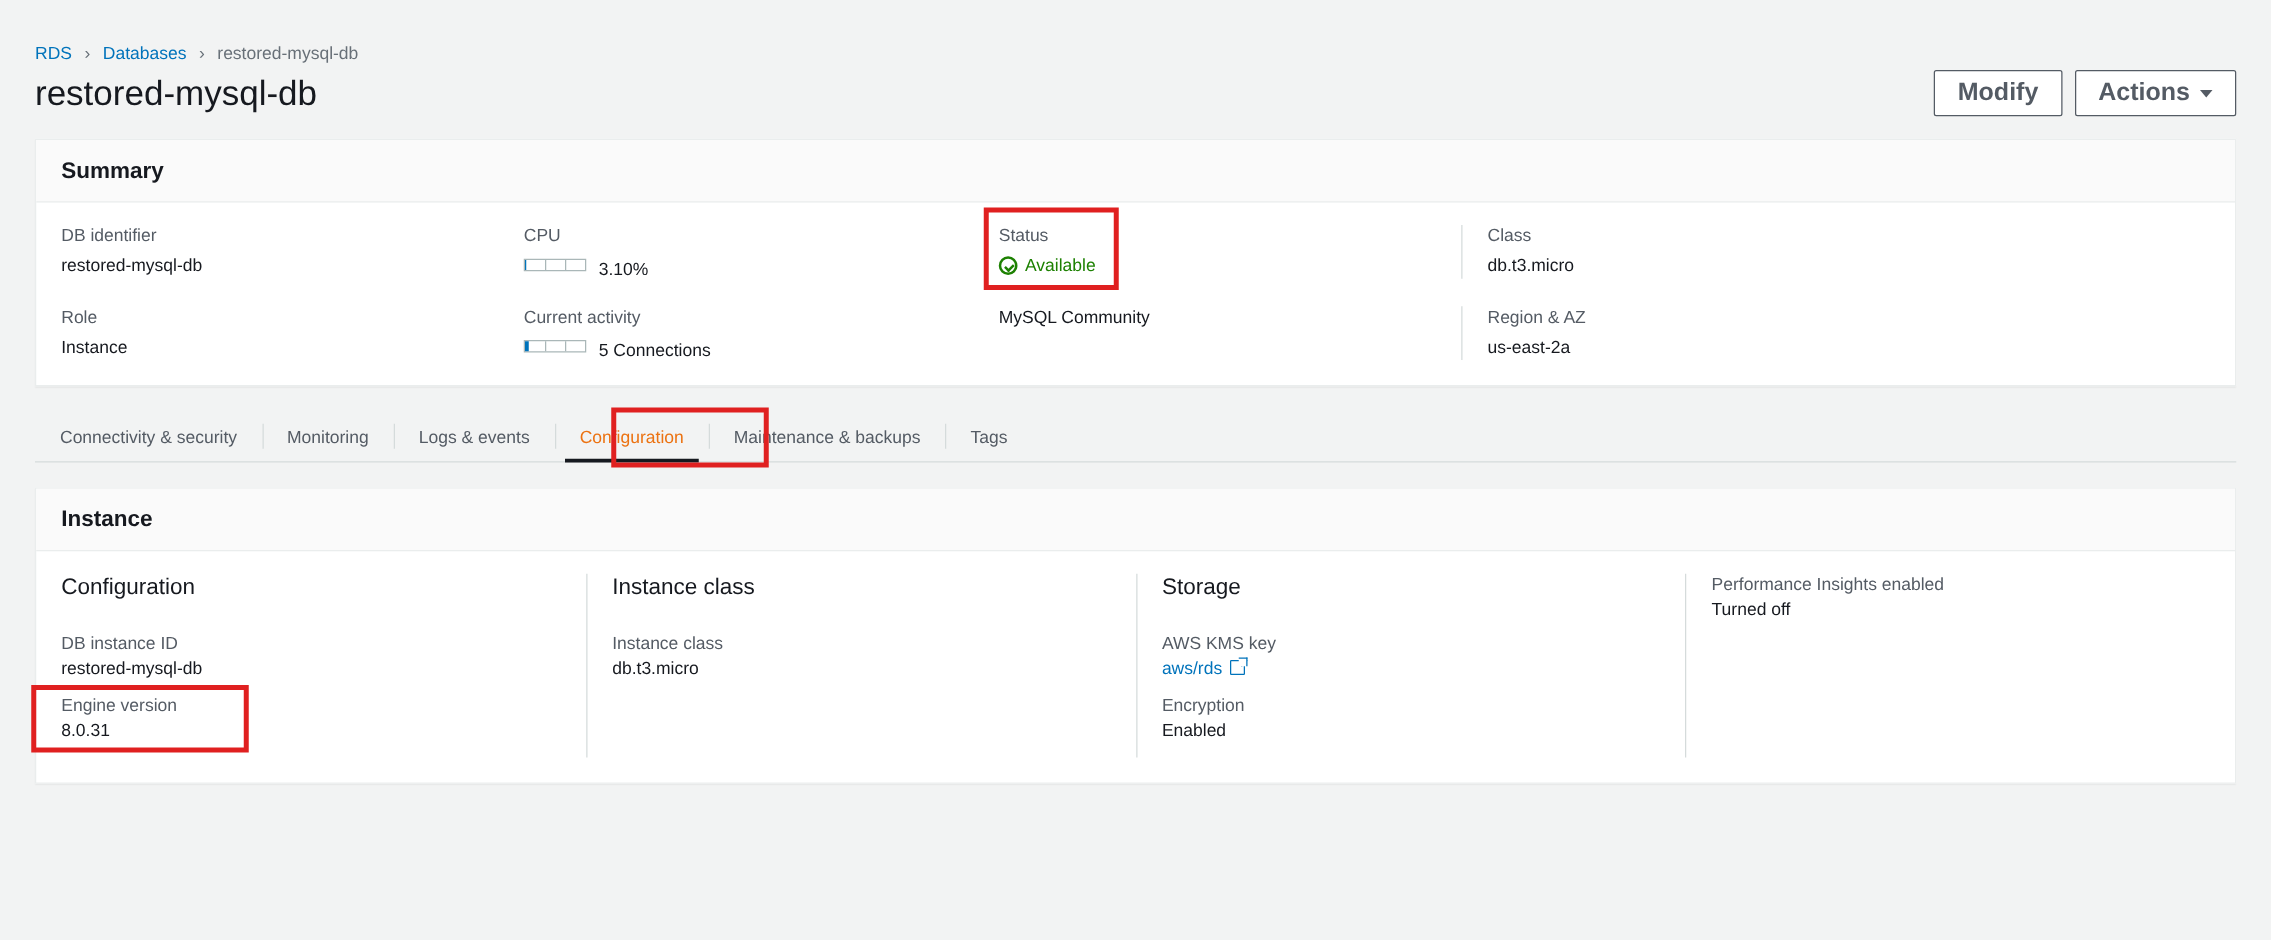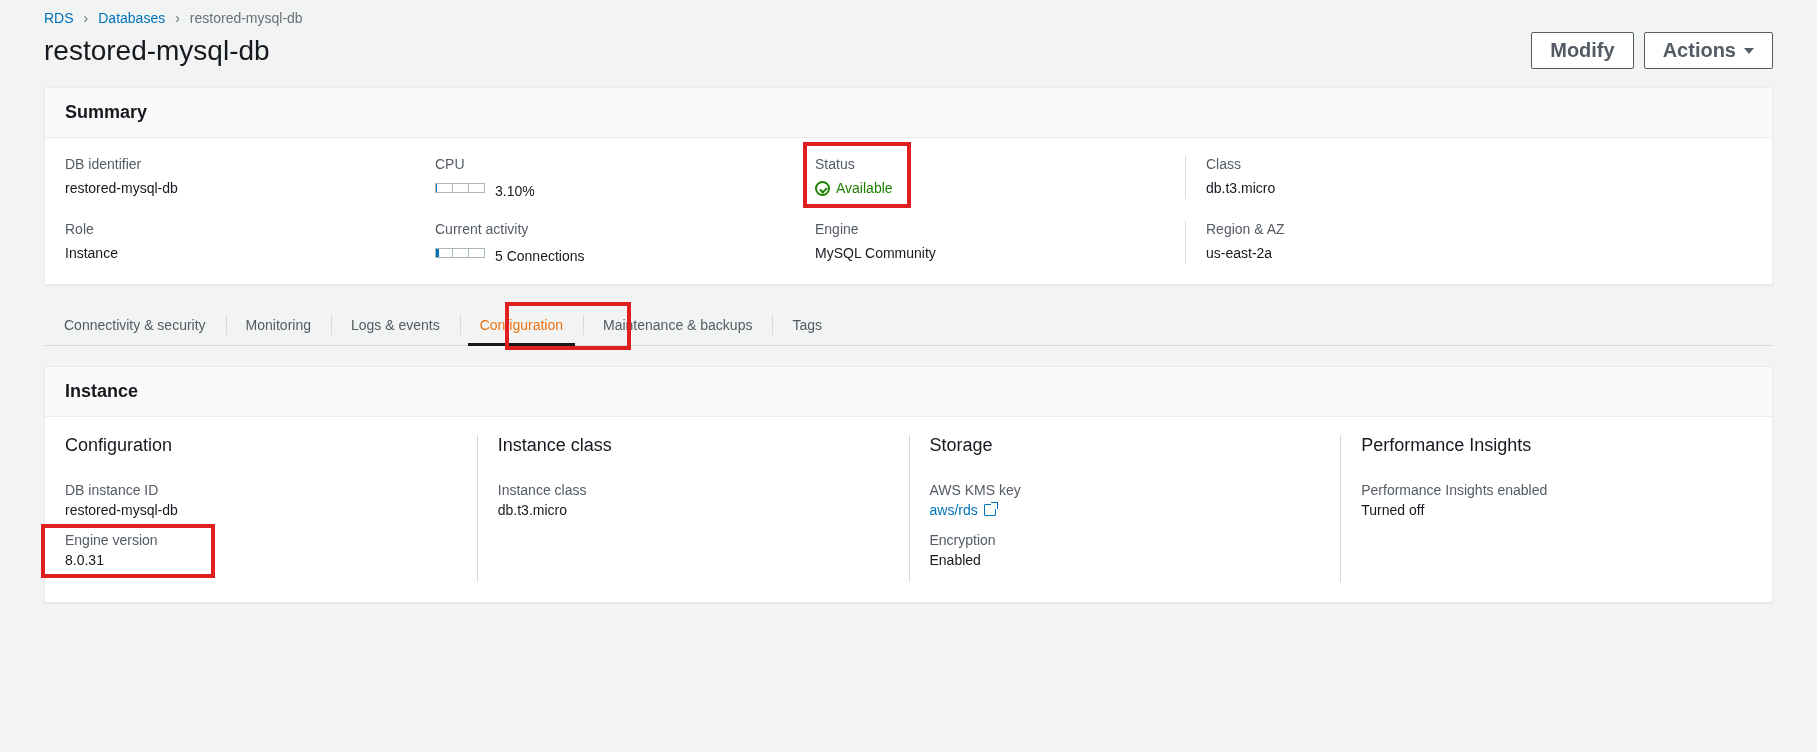--- a/index.html
+++ b/index.html
@@ -15,21 +15,21 @@
     --highlight: #e02020;
   }
   * { box-sizing: border-box; }
   html, body { margin: 0; padding: 0; }
   body {
     font-family: "Amazon Ember", "Helvetica Neue", Arial, sans-serif;
     color: var(--text);
     background: #f2f3f3;
     font-size: 14px;
   }
-  .page { padding: 0 36px; width: 1817px; }
+  .page { padding: 0 20px; width: 1817px; margin-top: 24px; }
   
   .breadcrumb {
     display: flex;
     align-items: center;
     padding: 10px 8px 6px 8px;
     gap: 10px;
     font-size: 14px;
   }
   .breadcrumb a { color: var(--link); text-decoration: none; }
   .breadcrumb .current { color: #687078; }
@@ -245,21 +245,20 @@
           <div class="v meter">
             <span class="meter-track">
               <span class="meter-fill" style="width:6%"></span>
               <span class="meter-seg" style="left:33%"></span>
               <span class="meter-seg" style="left:66%"></span>
             </span>
             <span>5 Connections</span>
           </div>
         </div>
         <div class="summary-cell">
-          <div class="k">Engine</div>
           <div class="v">MySQL Community</div>
         </div>
         <div class="summary-cell bl">
           <div class="k">Region &amp; AZ</div>
           <div class="v">us-east-2a</div>
         </div>
       </div>
     </div>
   </section>
 
@@ -308,21 +307,20 @@
               <span class="ext-icon"></span>
             </div>
           </div>
           <div class="field">
             <div class="k">Encryption</div>
             <div class="v">Enabled</div>
           </div>
         </div>
 
         <div class="instance-col">
-          <h3>Performance Insights</h3>
           <div class="field">
             <div class="k">Performance Insights enabled</div>
             <div class="v">Turned off</div>
           </div>
         </div>
       </div>
     </div>
   </section>
 
 </div>

